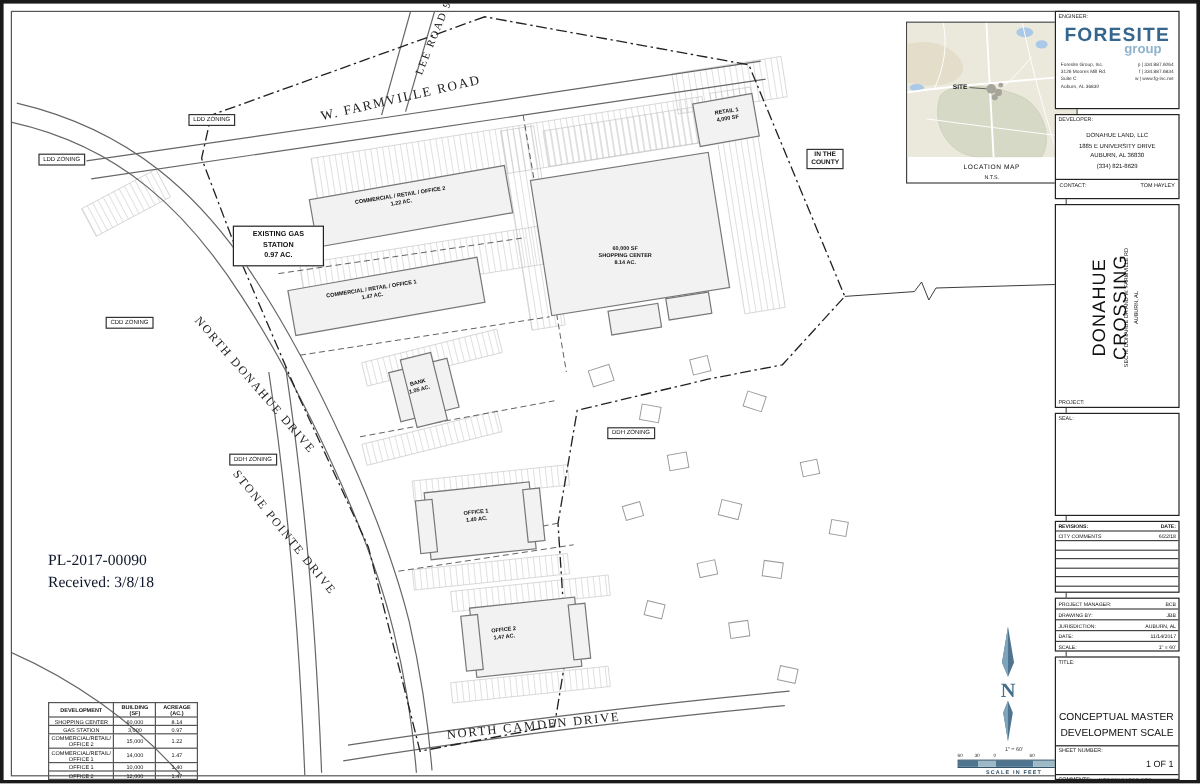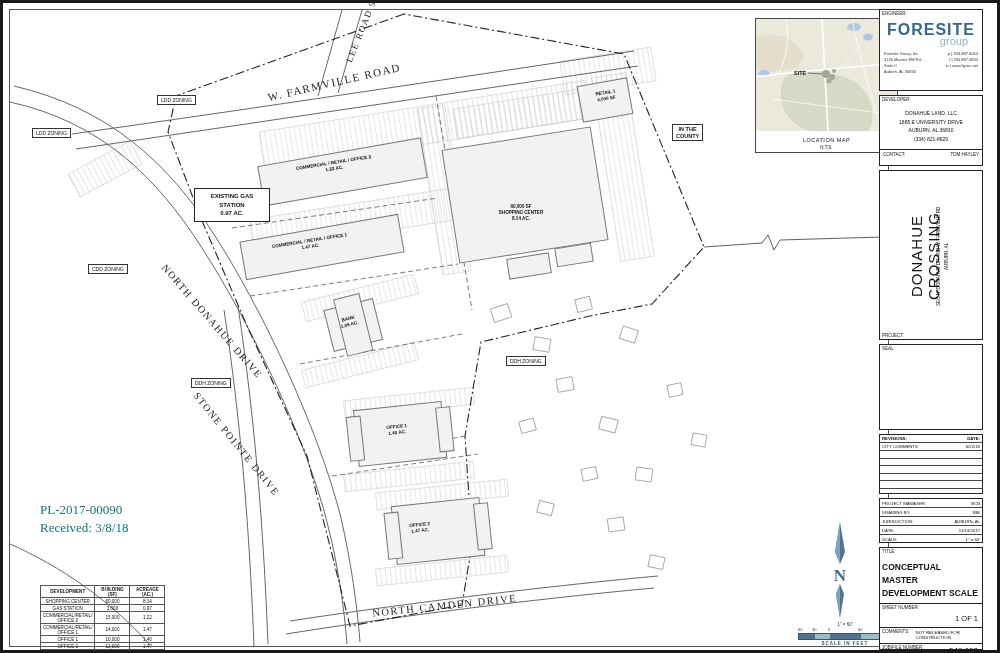--- a/index.html
+++ b/index.html
@@ -42,21 +42,21 @@
   .firmrow{display:flex;justify-content:space-between;padding:2px 4px;font-size:4px;line-height:1.5;color:#333;}
   .devlines{text-align:center;font-size:5px;line-height:1.7;margin-top:6px;}
   .contactrow{display:flex;justify-content:space-between;border-top:1px solid #222;margin-top:6px;padding:2px 3px;font-size:4.5px;}
   .projwrap{position:relative;height:100%;}
   .vert{writing-mode:vertical-rl;transform:rotate(180deg);position:absolute;}
   #proj-title{font-size:15px;letter-spacing:1px;left:28px;top:12px;height:146px;text-align:center;}
   #proj-sub{font-size:4.6px;left:55px;top:12px;height:146px;text-align:center;line-height:1.8;}
   .revrow{display:flex;justify-content:space-between;border-bottom:0.5px solid #444;font-size:4.3px;padding:1px 2px;}
   .revempty{height:6.5px;border-bottom:0.5px solid #444;}
   .inforow{display:flex;justify-content:space-between;border-bottom:0.5px solid #444;font-size:4.3px;padding:1.5px 2px;}
-  .ttl{font-size:8.5px;font-weight:bold;padding:6px 4px 4px 2px;line-height:1.5;}
+  .ttl{font-size:8.5px;font-weight:normal;text-align:right;padding:6px 4px 4px 2px;line-height:1.5;margin-top:30px;}
   .hr{border-top:1px solid #222;}
   .rline{text-align:right;font-size:7.5px;padding:3px 4px 4px;}
   .comline{display:flex;justify-content:flex-end;font-size:4.4px;padding:2px 4px 3px;}
   .jobnum{text-align:right;font-size:8px;padding:2px 4px 3px;}
 </style>
 </head>
 <body>
 
 <div id="sheet">
 
@@ -198,21 +198,21 @@
     </div>
     <div class="plabel" style="left:352px;top:414px;width:70px;transform:rotate(-6deg);">
       <div>OFFICE 1</div>
       <div>1.40 AC.</div>
     </div>
     <div class="plabel" style="left:375px;top:512px;width:70px;transform:rotate(-6deg);">
       <div>OFFICE 2</div>
       <div>1.47 AC.</div>
     </div>
 
-    <div id="stamp" style="color:#0f766e;margin-top:43px;">
+    <div id="stamp" style="color:#0f172a;">
       <div>PL-2017-00090</div>
       <div>Received: 3/8/18</div>
     </div>
 
     <table id="devtable">
       <tbody>
           <tr>
         <th style="width:48px;">DEVELOPMENT</th>
         <th style="width:30px;">BUILDING (SF)</th>
         <th style="width:30px;">ACREAGE (AC.)</th>
@@ -315,21 +315,21 @@
           <i style="width:31px;background:#4e7490;"></i>
           <i style="width:31px;background:#9db8c6;"></i>
       </div>
       <div class="cap">SCALE IN FEET</div>
     </div>
   </div>
 
   <div class="tbx" style="top:6px;height:82px;">
     <div class="tb-label">ENGINEER:</div>
     <div id="logo-main" style="color:#35678e;">FORESITE</div>
-    <div id="logo-sub" style="color:#8fb4cc;">group</div>
+    <div id="logo-sub" style="color:#8fb4cc;font-weight:bold;">group</div>
     <div class="firmrow">
       <div>
         <div>Foresite Group, Inc.</div>
         <div>3126 Moores Mill Rd.</div>
         <div>Suite C</div>
         <div>Auburn, AL 36830</div>
       </div>
       <div style="text-align:right;">
         <div>p | 334.887.6064</div>
         <div>f | 334.887.6834</div>

